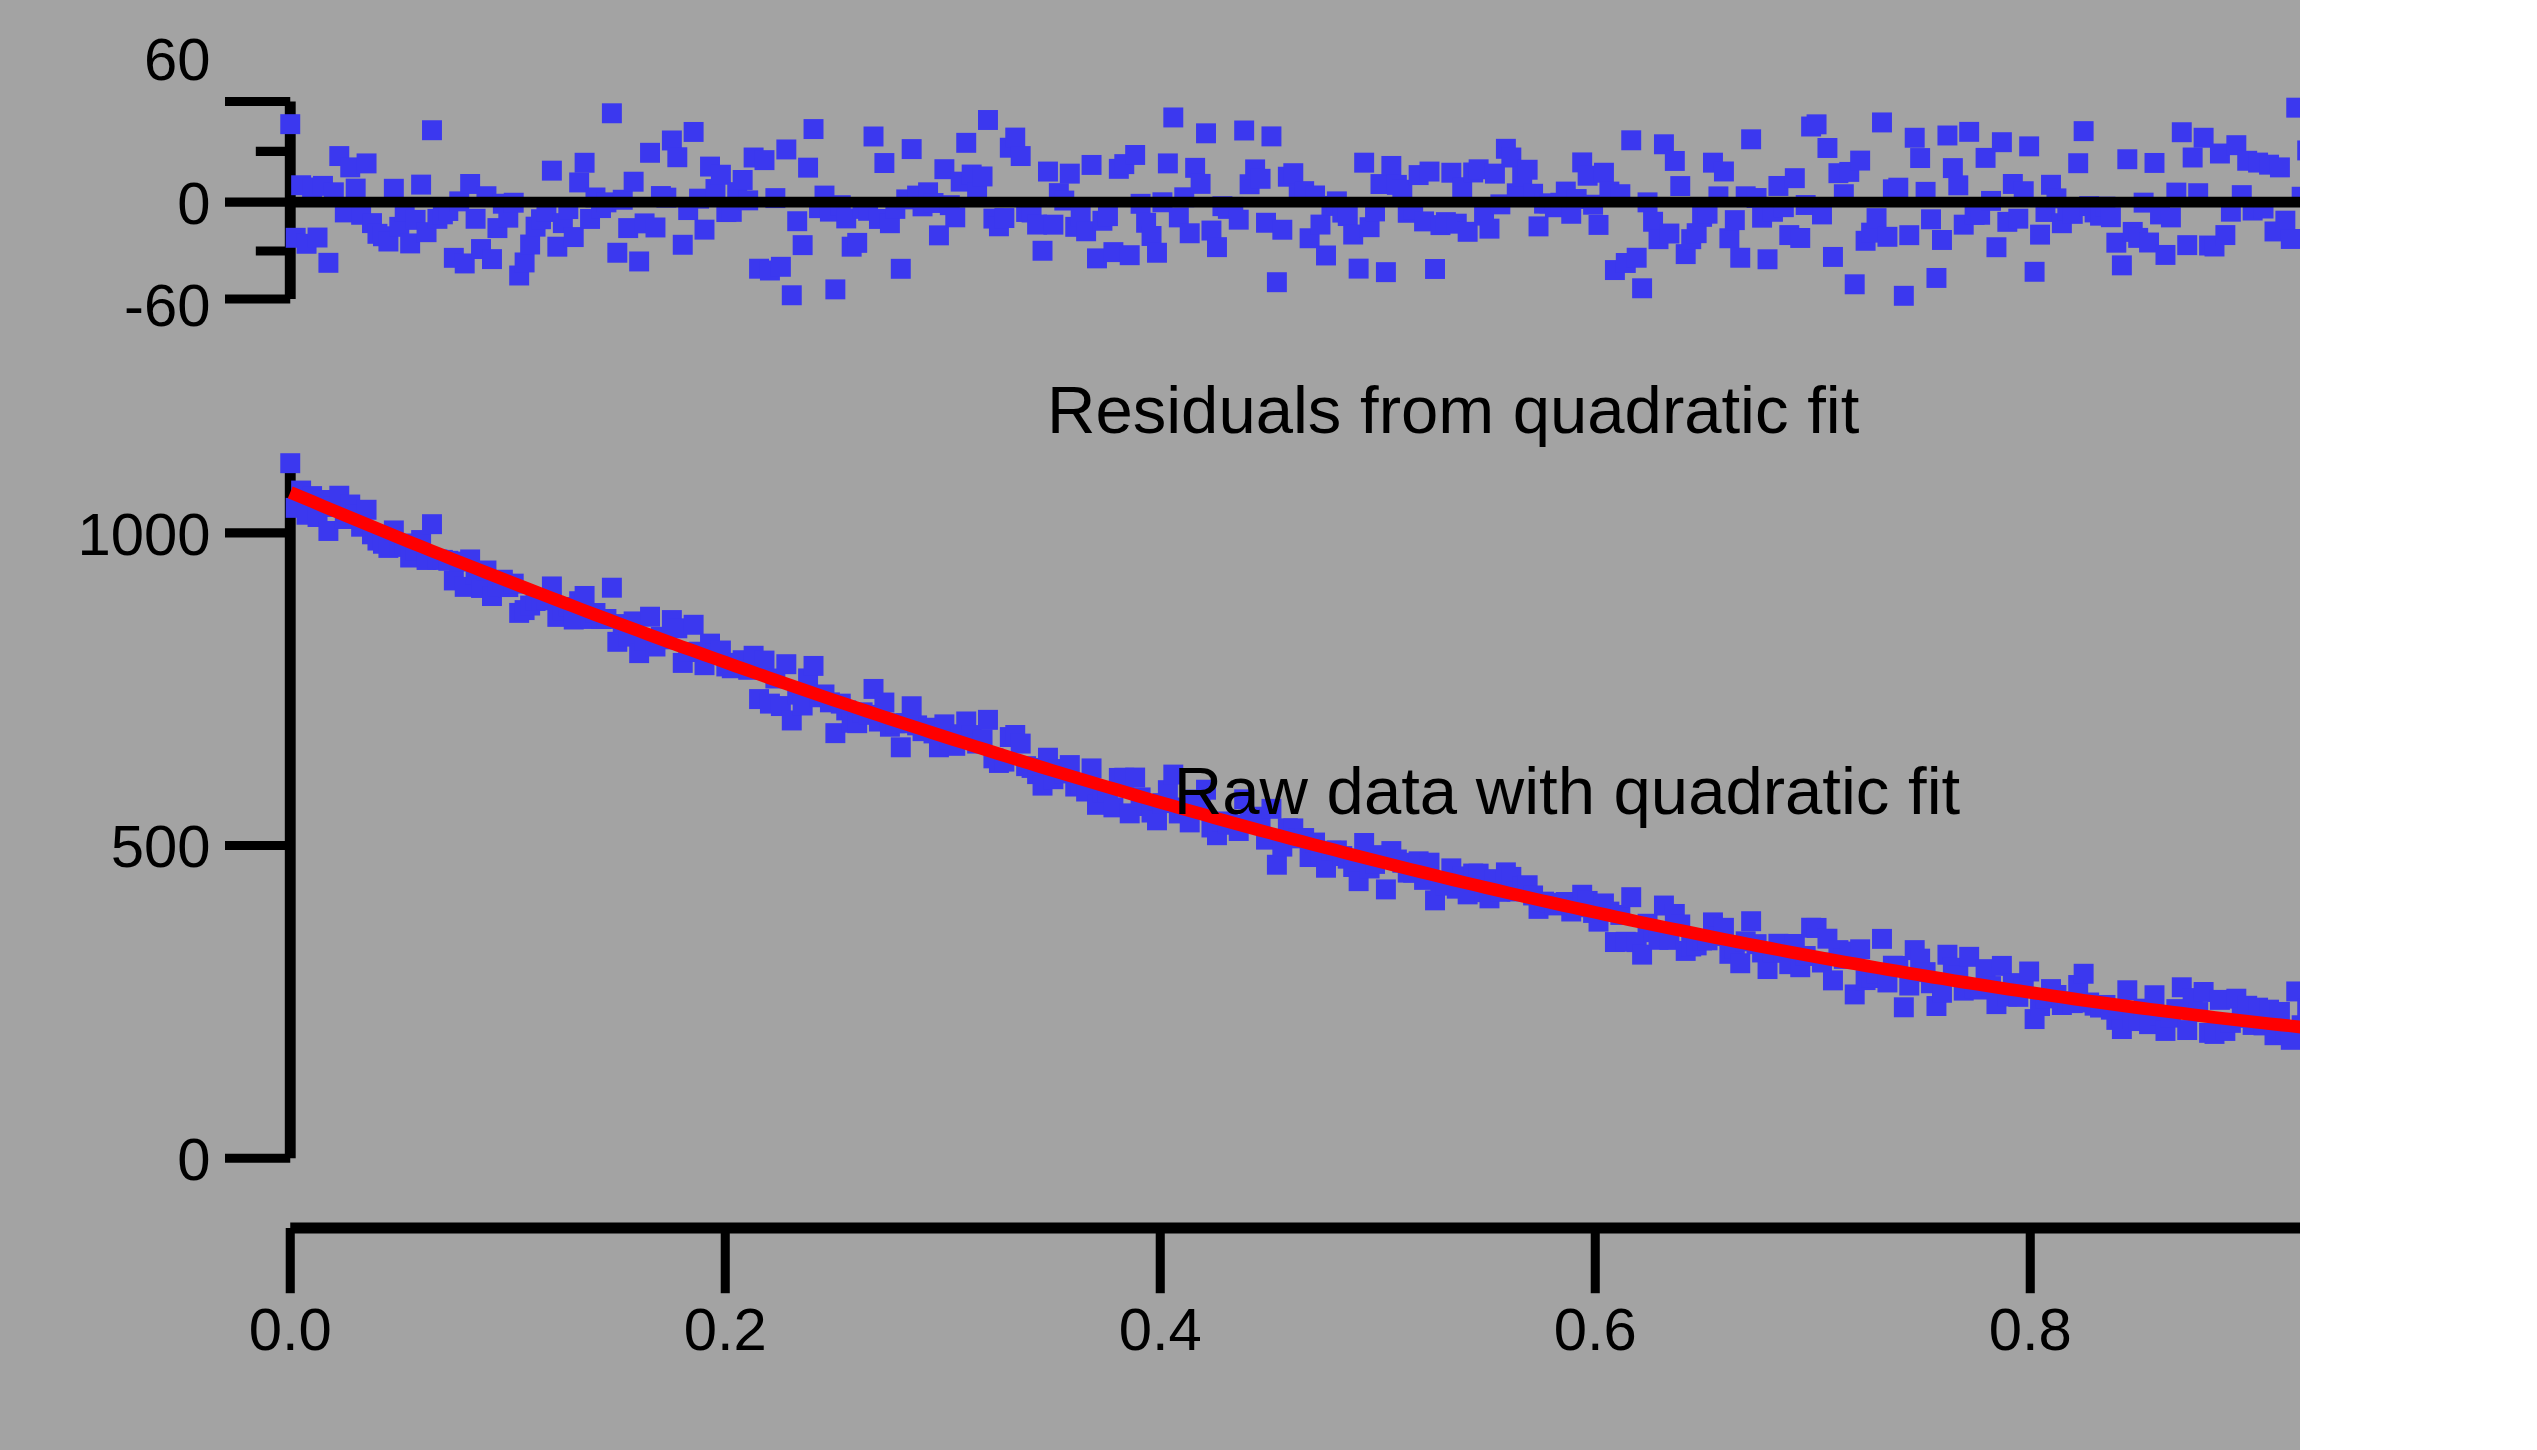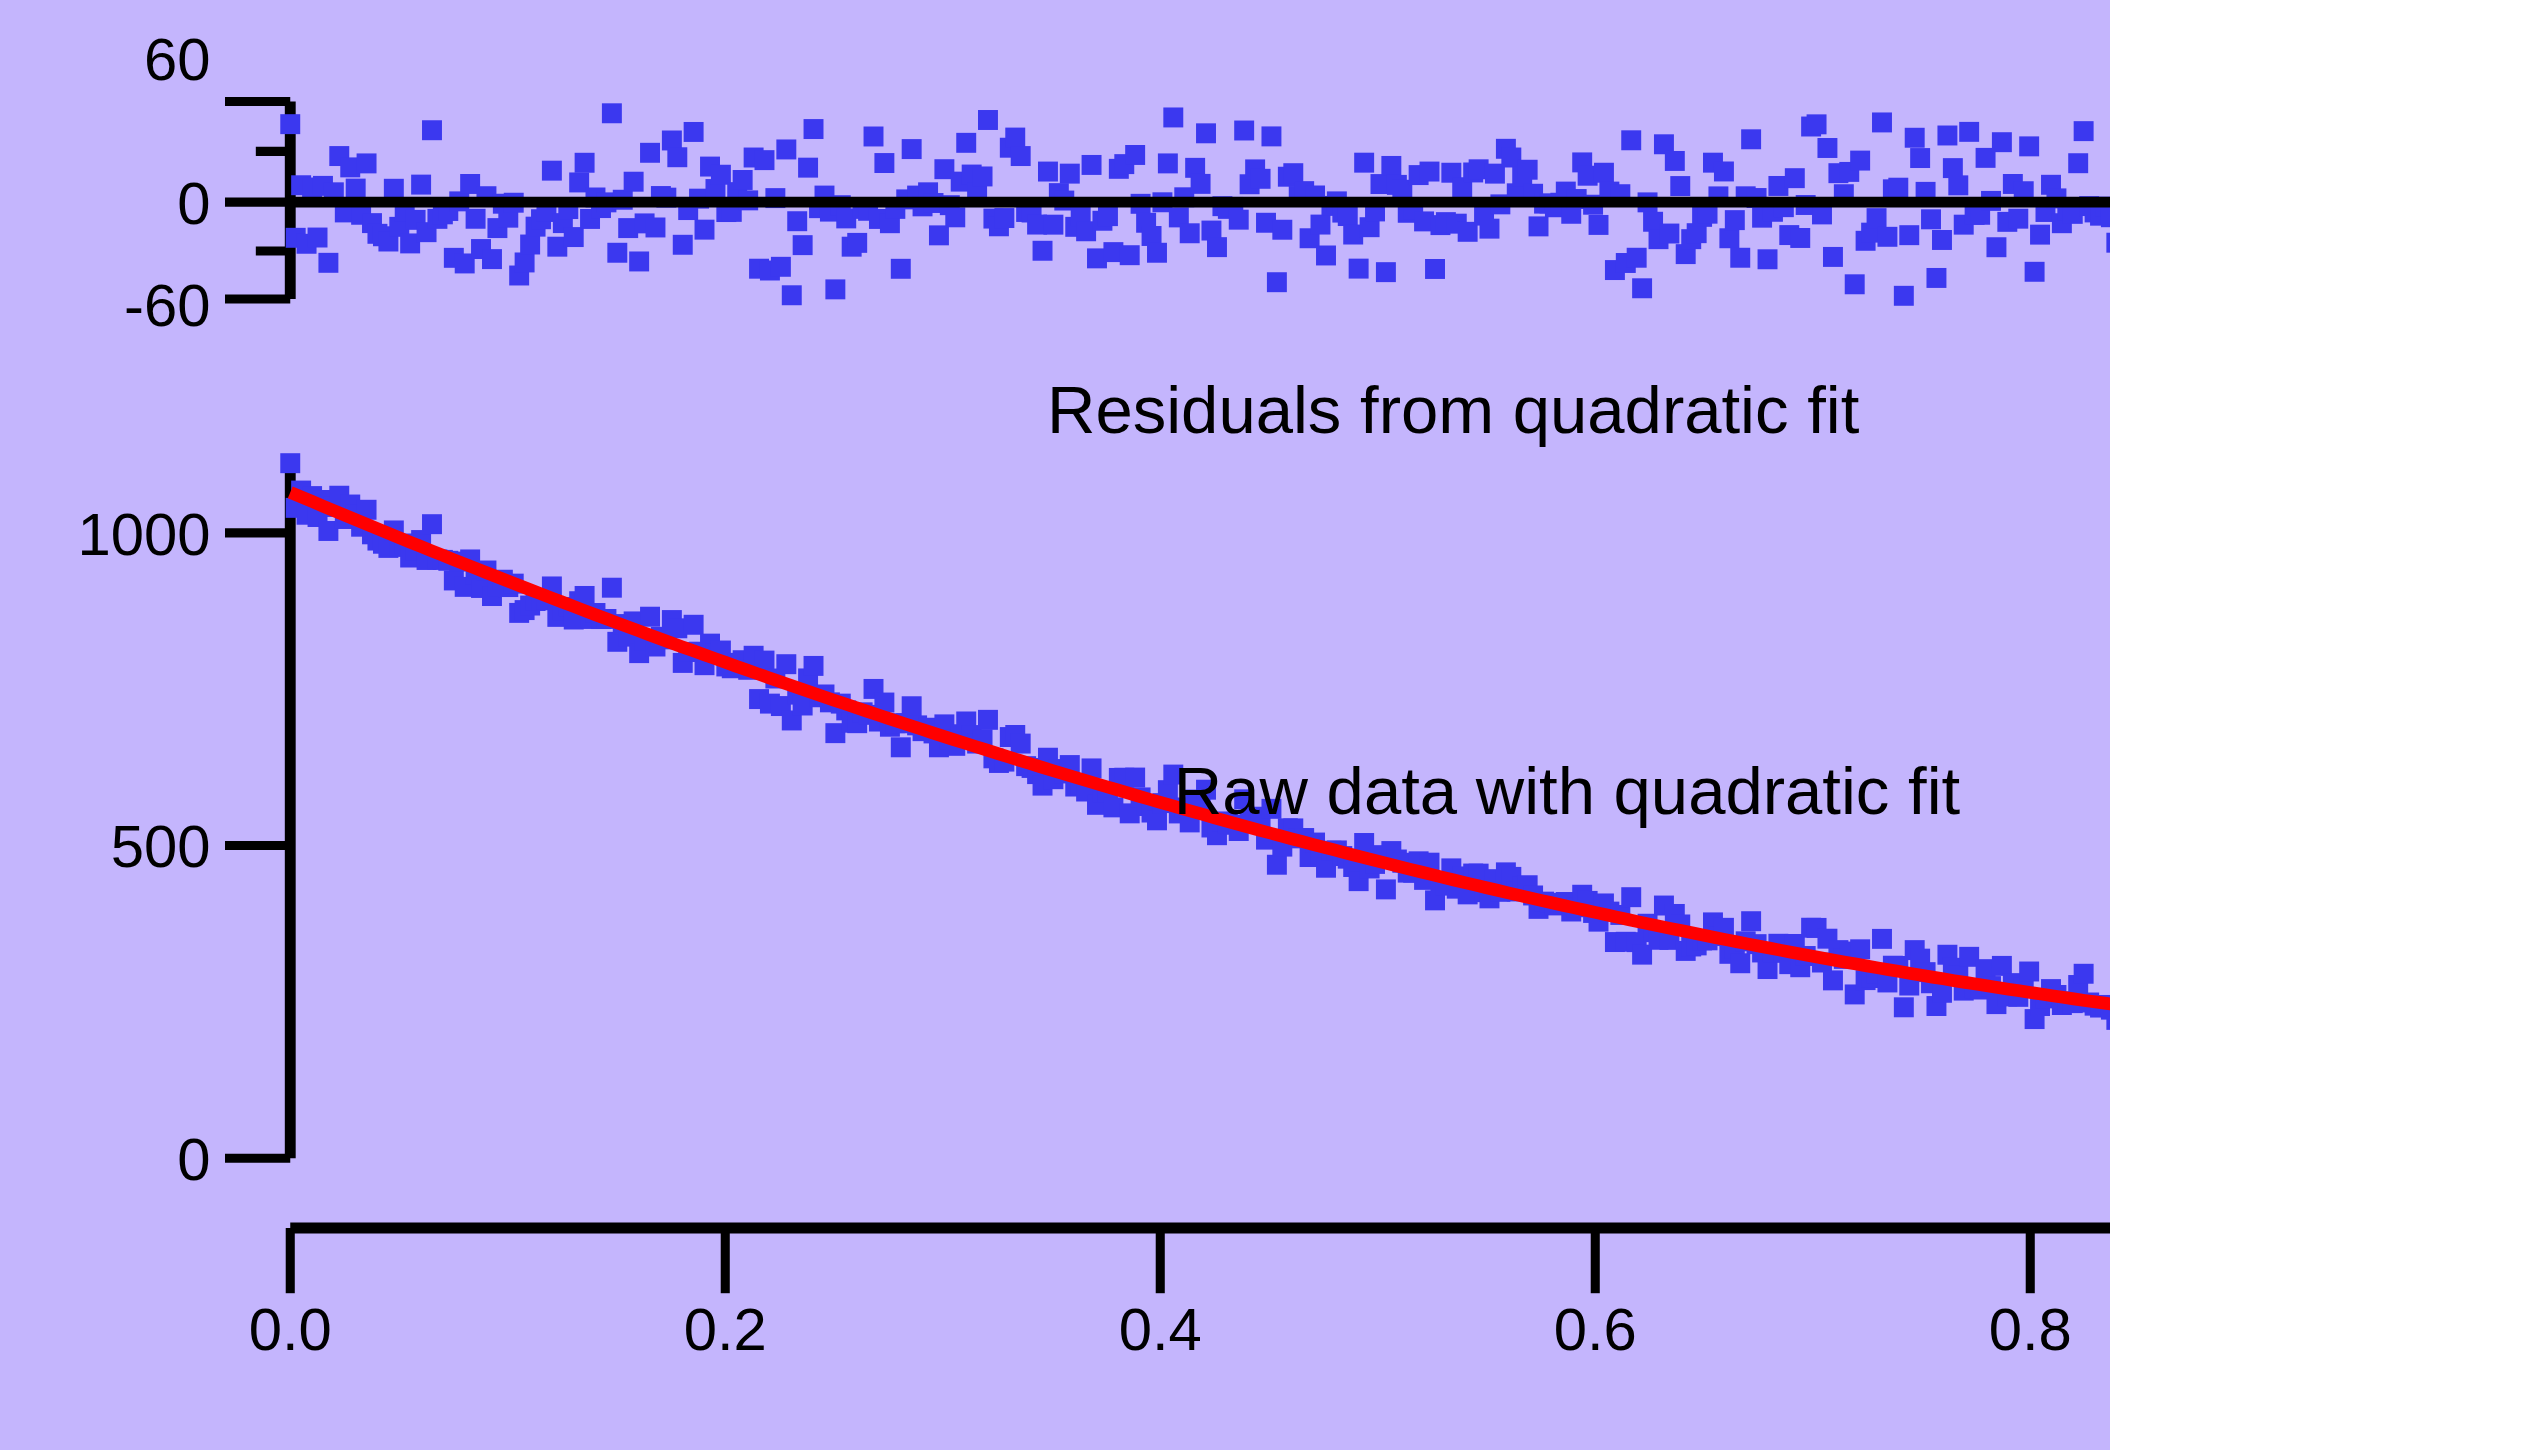--- a/index.html
+++ b/index.html
@@ -2,23 +2,23 @@
 <html style="font-size:14.5px"><head>
 <meta charset="utf-8">
 <style>
   html, body {
     margin: 0;
     padding: 0;
     background: #ffffff;
   }
   #page {
     position: relative;
-    width: 2110px;
+    width: 2300px;
     height: 1450px;
-    background: #c4b5fd;
+    background: #a3a3a3;
     overflow: hidden;
     font-family: "Liberation Sans", sans-serif;
   }
   svg#figure {
     position: absolute;
     left: 0;
     top: 0;
     width: 2538px;
     height: 1450px;
     display: block;

